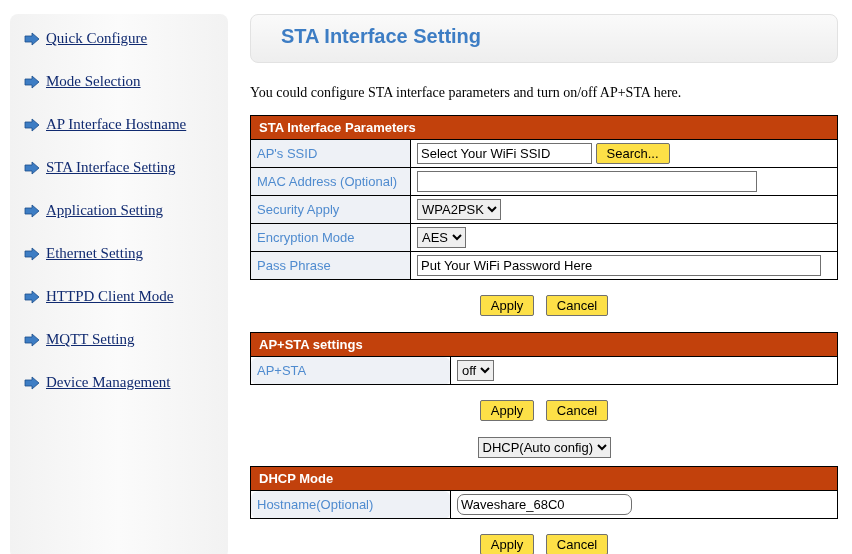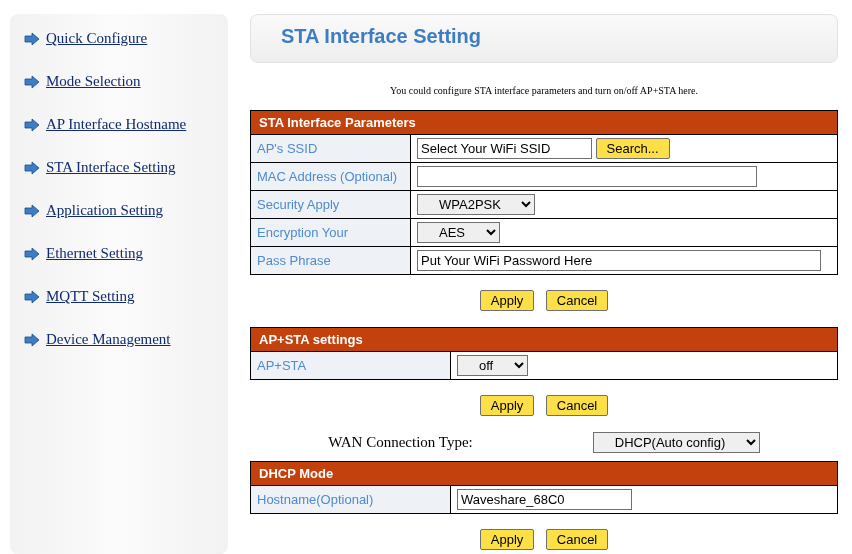--- a/index.html
+++ b/index.html
@@ -45,23 +45,22 @@
     border-radius: 8px;
     padding: 10px 14px 14px 30px;
   }
   .title-text {
     color: #3d7dc4;
     font-family: Arial, Helvetica, sans-serif;
     font-size: 20px;
     font-weight: bold;
   }
   .desc {
-    text-align: center;
     margin: 22px 0 14px 0;
-    font-size: 10px;
+    font-size: 14px;
   }
   table.form {
     width: 100%;
     border-collapse: collapse;
     border: 1px solid #000;
     table-layout: fixed;
   }
   table.form caption {
     background: #c2410c;
     color: #fff;
@@ -89,27 +88,27 @@
   input[type=text] {
     font-family: Arial, Helvetica, sans-serif;
     font-size: 13px;
     padding: 2px 3px;
     border: 1px solid #707070;
     background: #fff;
   }
   .ssid-input { width: 175px; }
   .mac-input { width: 340px; }
   .pass-input { width: 404px; }
-  .hostname-input { width: 175px; }
+  .hostname-input { width: 175px; border-radius: 7px; }
   select {
     font-family: Arial, Helvetica, sans-serif;
     font-size: 13px;
     border: 1px solid #707070;
     background: #efefef;
-    padding: 1px 17px;
+    padding: 1px 0;
   }
   button.btn {
     font-family: Liberation Sans, sans-serif;
     font-size: 13px;
     border: 1px solid #707070;
     background: #fde047;
     padding: 2px 10px;
     border-radius: 2px;
     cursor: pointer;
   }
@@ -119,21 +118,21 @@
   }
   .btnrow button { margin: 0 4px; }
   .wan-row {
     display: flex;
     justify-content: center;
     align-items: center;
     gap: 120px;
     margin: 0 0 8px 0;
     font-size: 15px;
   }
-  table.single td.label { width: 200px; }
+  table.single td.label { width: 200px; border-radius: 8px; }
   .hl { background: #e6e6e6; }
 </style>
 </head>
 <body>
 
 <div class="page">
   <div class="sidebar">
     <div class="side-item">
       <span class="arrow-icon">
         <svg width="16" height="14" viewBox="0 0 16 14">
@@ -174,20 +173,28 @@
       </span>
       <span class="side-link">Application Setting</span>
     </div>
     <div class="side-item">
       <span class="arrow-icon">
         <svg width="16" height="14" viewBox="0 0 16 14">
             <path d="M1 4 L8 4 L8 1 L15 7 L8 13 L8 10 L1 10 Z" fill="#3d7dc4" stroke="#1a4d8a" stroke-width="0.8"></path>
           </svg>
       </span>
       <span class="side-link">Ethernet Setting</span>
+    </div>
+    <div class="side-item">
+      <span class="arrow-icon">
+        <svg width="16" height="14" viewBox="0 0 16 14">
+            <path d="M1 4 L8 4 L8 1 L15 7 L8 13 L8 10 L1 10 Z" fill="#3d7dc4" stroke="#1a4d8a" stroke-width="0.8"></path>
+          </svg>
+      </span>
+      <span class="side-link">HTTPD Client Mode</span>
     </div>
     <div class="side-item">
       <span class="arrow-icon">
         <svg width="16" height="14" viewBox="0 0 16 14">
             <path d="M1 4 L8 4 L8 1 L15 7 L8 13 L8 10 L1 10 Z" fill="#3d7dc4" stroke="#1a4d8a" stroke-width="0.8"></path>
           </svg>
       </span>
       <span class="side-link">MQTT Setting</span>
     </div>
     <div class="side-item">
@@ -223,21 +230,21 @@
       </tr>
       <tr>
         <td class="label">Security Apply</td>
         <td>
           <select>
             <option>WPA2PSK</option>
           </select>
         </td>
       </tr>
       <tr>
-        <td class="label">Encryption Your</td>
+        <td class="label">Encryption Mode</td>
         <td>
           <select>
             <option>AES</option>
           </select>
         </td>
       </tr>
       <tr>
         <td class="label">Pass Phrase</td>
         <td><input type="text" class="pass-input hl" value="Put Your WiFi Password Here" style=""></td>
       </tr>
@@ -260,21 +267,20 @@
         </td>
       </tr>
     </tbody>
       </table>
     <div class="btnrow">
       <button class="btn">Apply</button>
       <button class="btn">Cancel</button>
     </div>
 
     <div class="wan-row">
-      <span>WAN Connection Type:</span>
       <select>
         <option>DHCP(Auto config)</option>
       </select>
     </div>
 
     <table class="form single">
       <caption>DHCP Mode</caption>
       <tbody>
           <tr>
         <td class="label">Hostname(Optional)</td>

